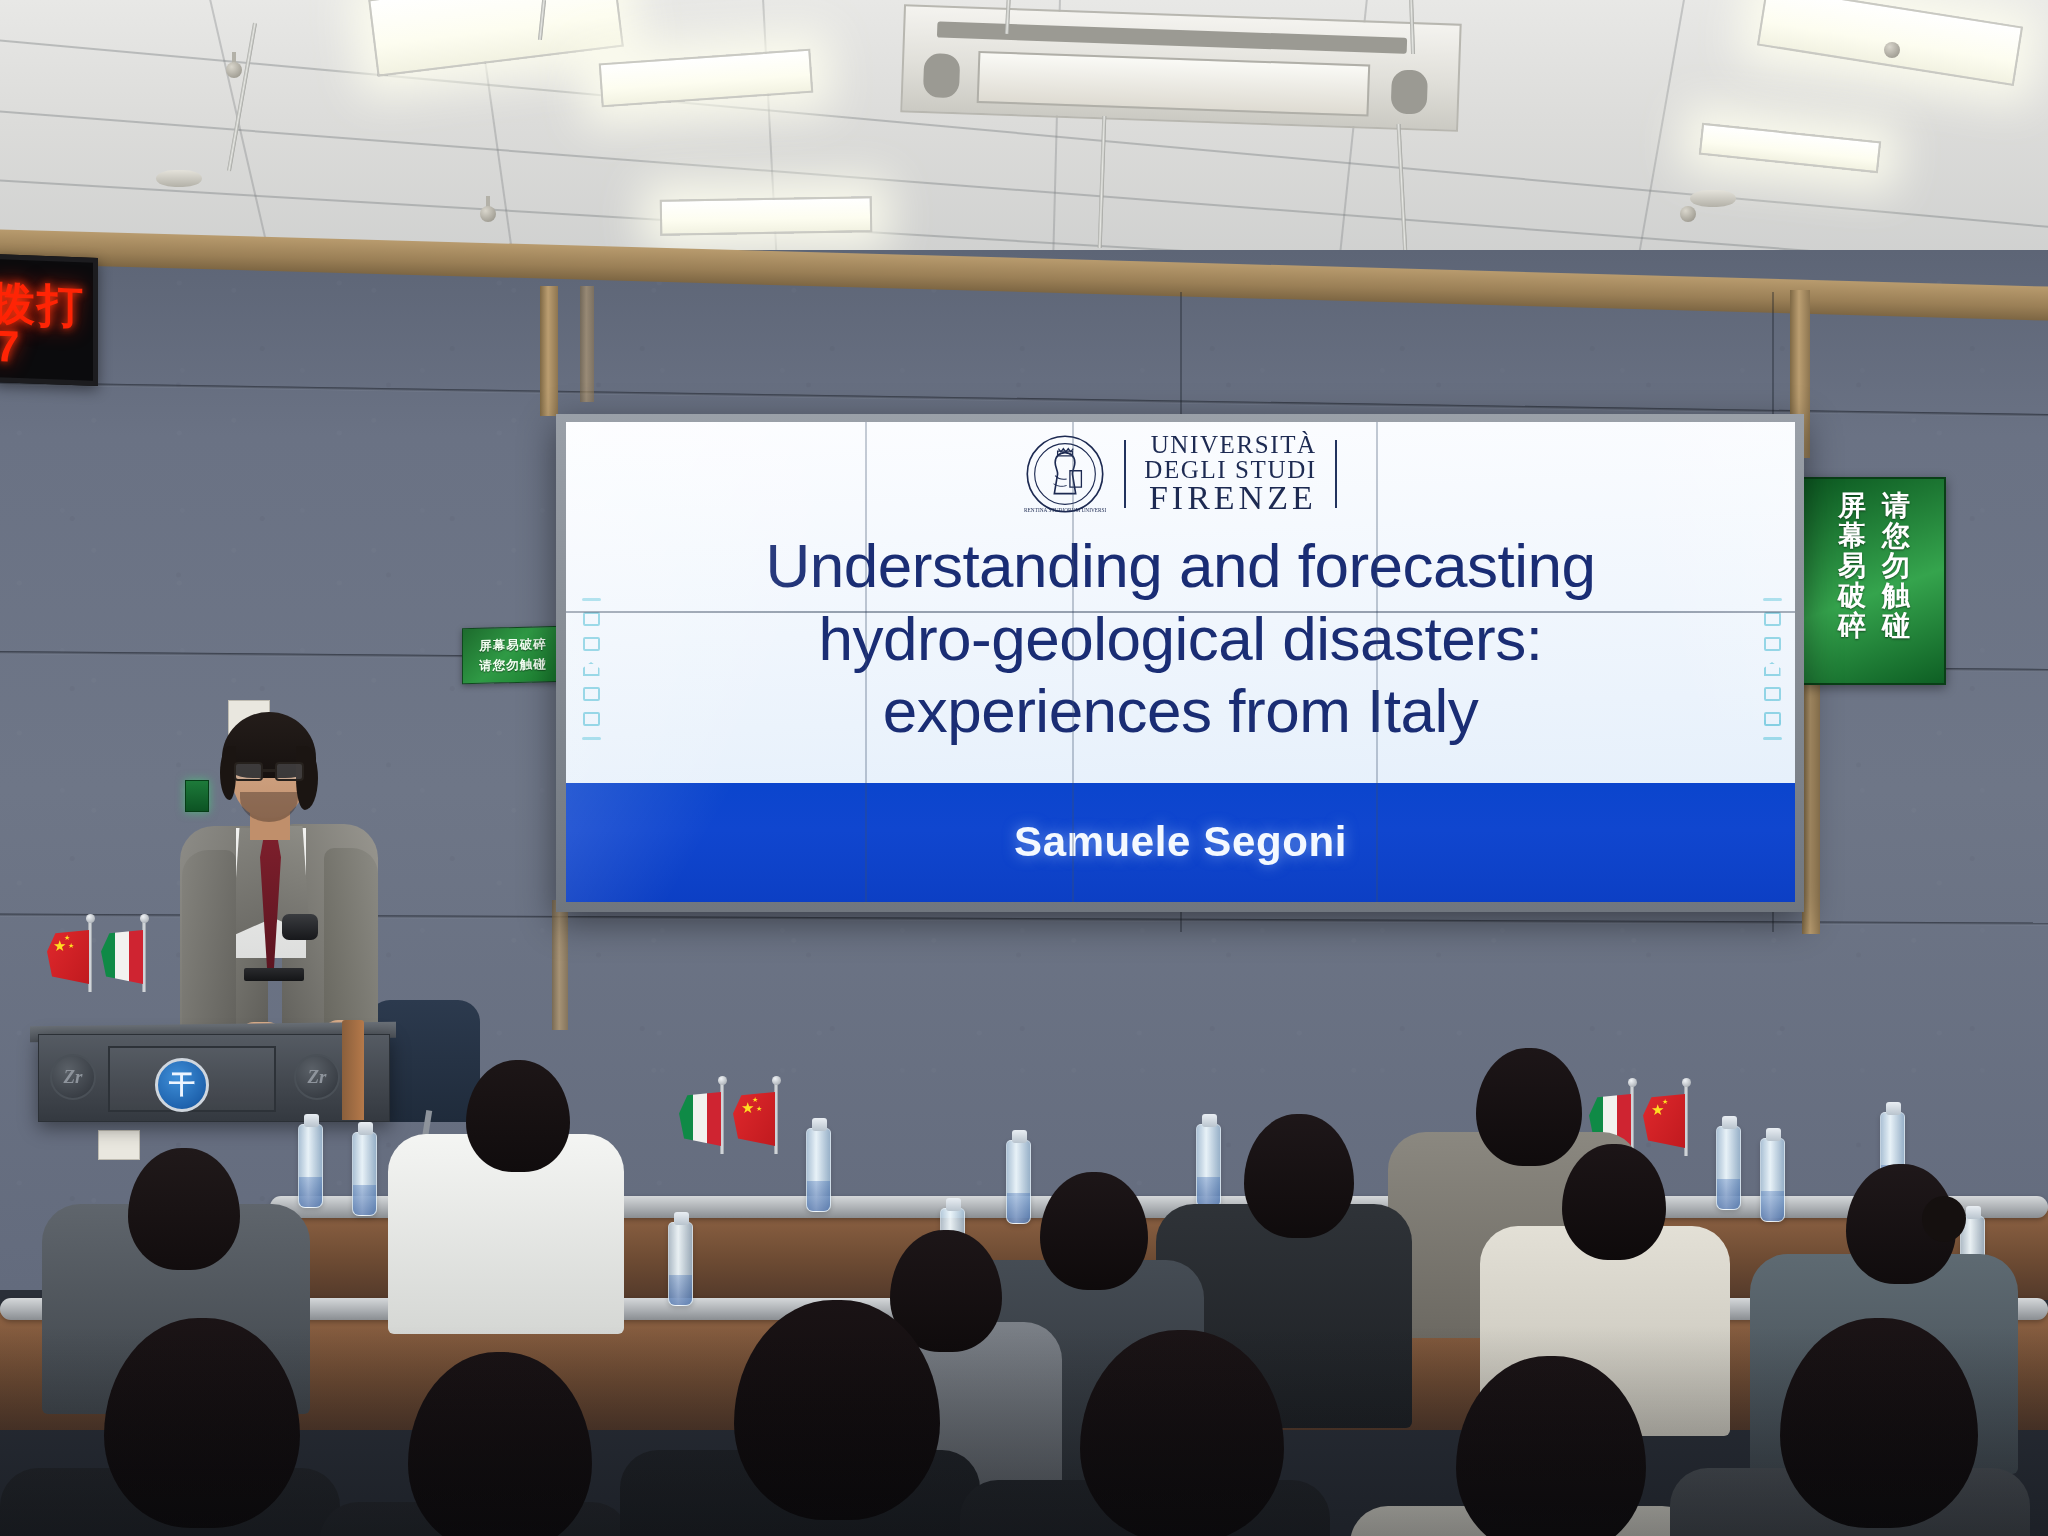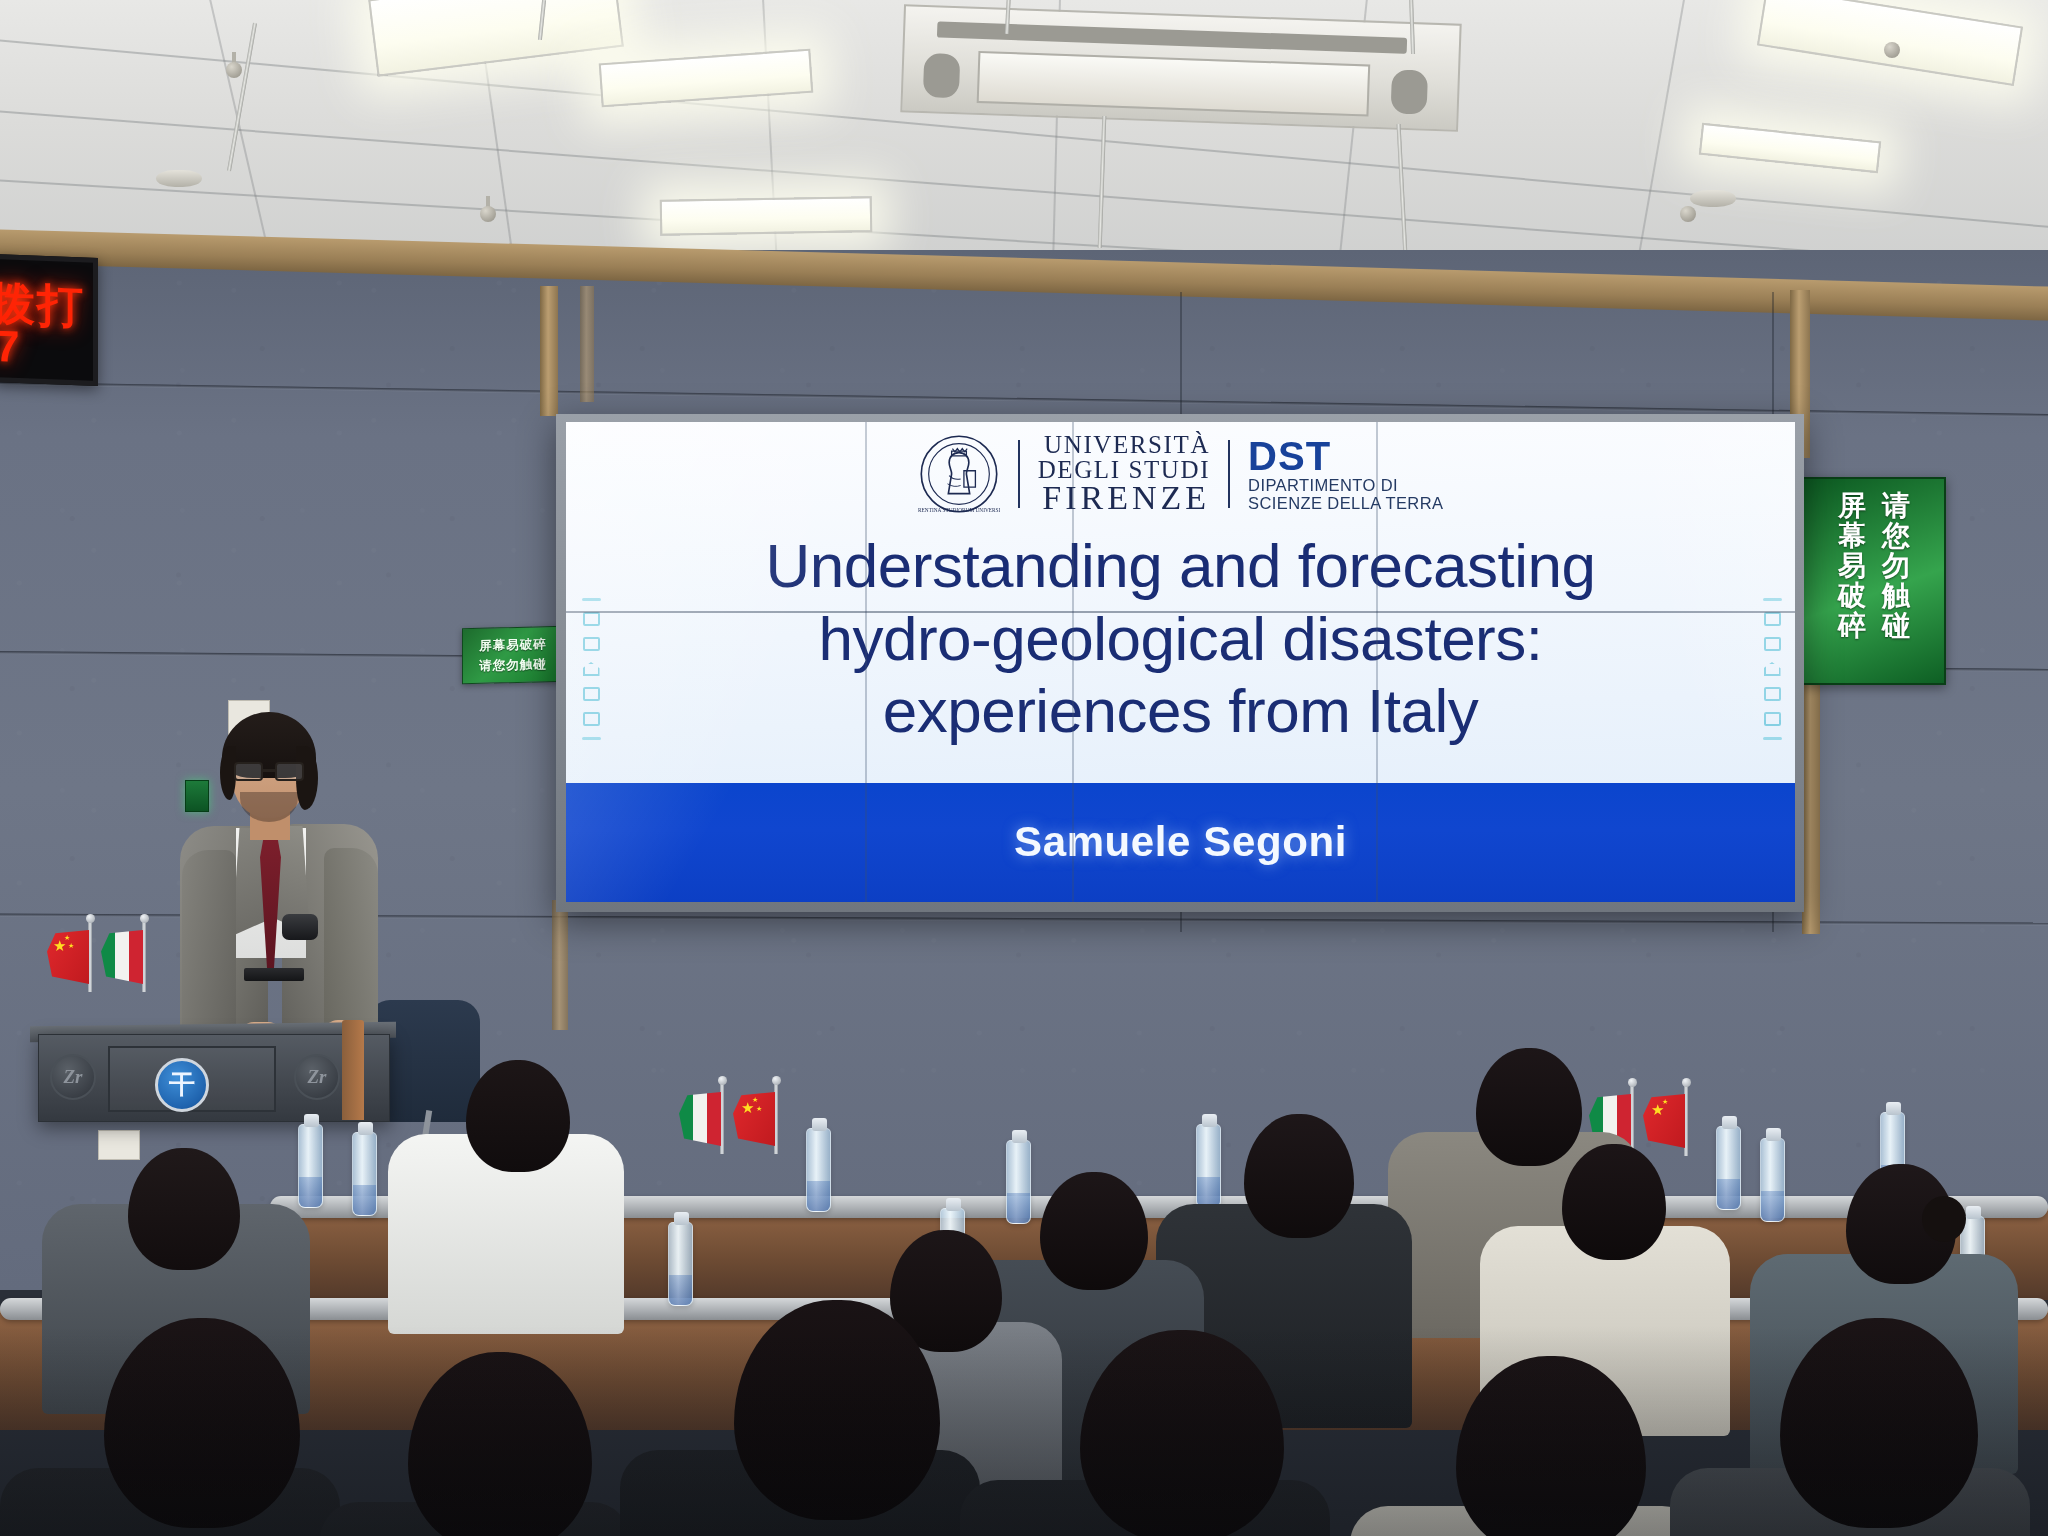--- a/index.html
+++ b/index.html
@@ -344,25 +344,20 @@
             <text x="50" y="96" font-size="6.5" fill="#1d2a52" text-anchor="middle" font-family="Liberation Serif, serif">FLORENTINA STUDIORUM UNIVERSITAS</text>
           </svg>
         </div>
         <div class="vdiv"></div>
         <div class="unifi">
           <span class="l1">UNIVERSITÀ</span>
           <span class="l2">DEGLI STUDI</span>
           <span class="l3">FIRENZE</span>
         </div>
         <div class="vdiv"></div>
-        <div class="dst">
-          <span class="big">DST</span>
-          <span class="sm">DIPARTIMENTO DI</span>
-          <span class="sm">SCIENZE DELLA TERRA</span>
-        </div>
       </div>
 
       <div class="slide-title">
         <div>Understanding and forecasting</div>
         <div>hydro-geological disasters:</div>
         <div>experiences from Italy</div>
       </div>
 
       <div class="slide-author">Samuele Segoni</div>
 

